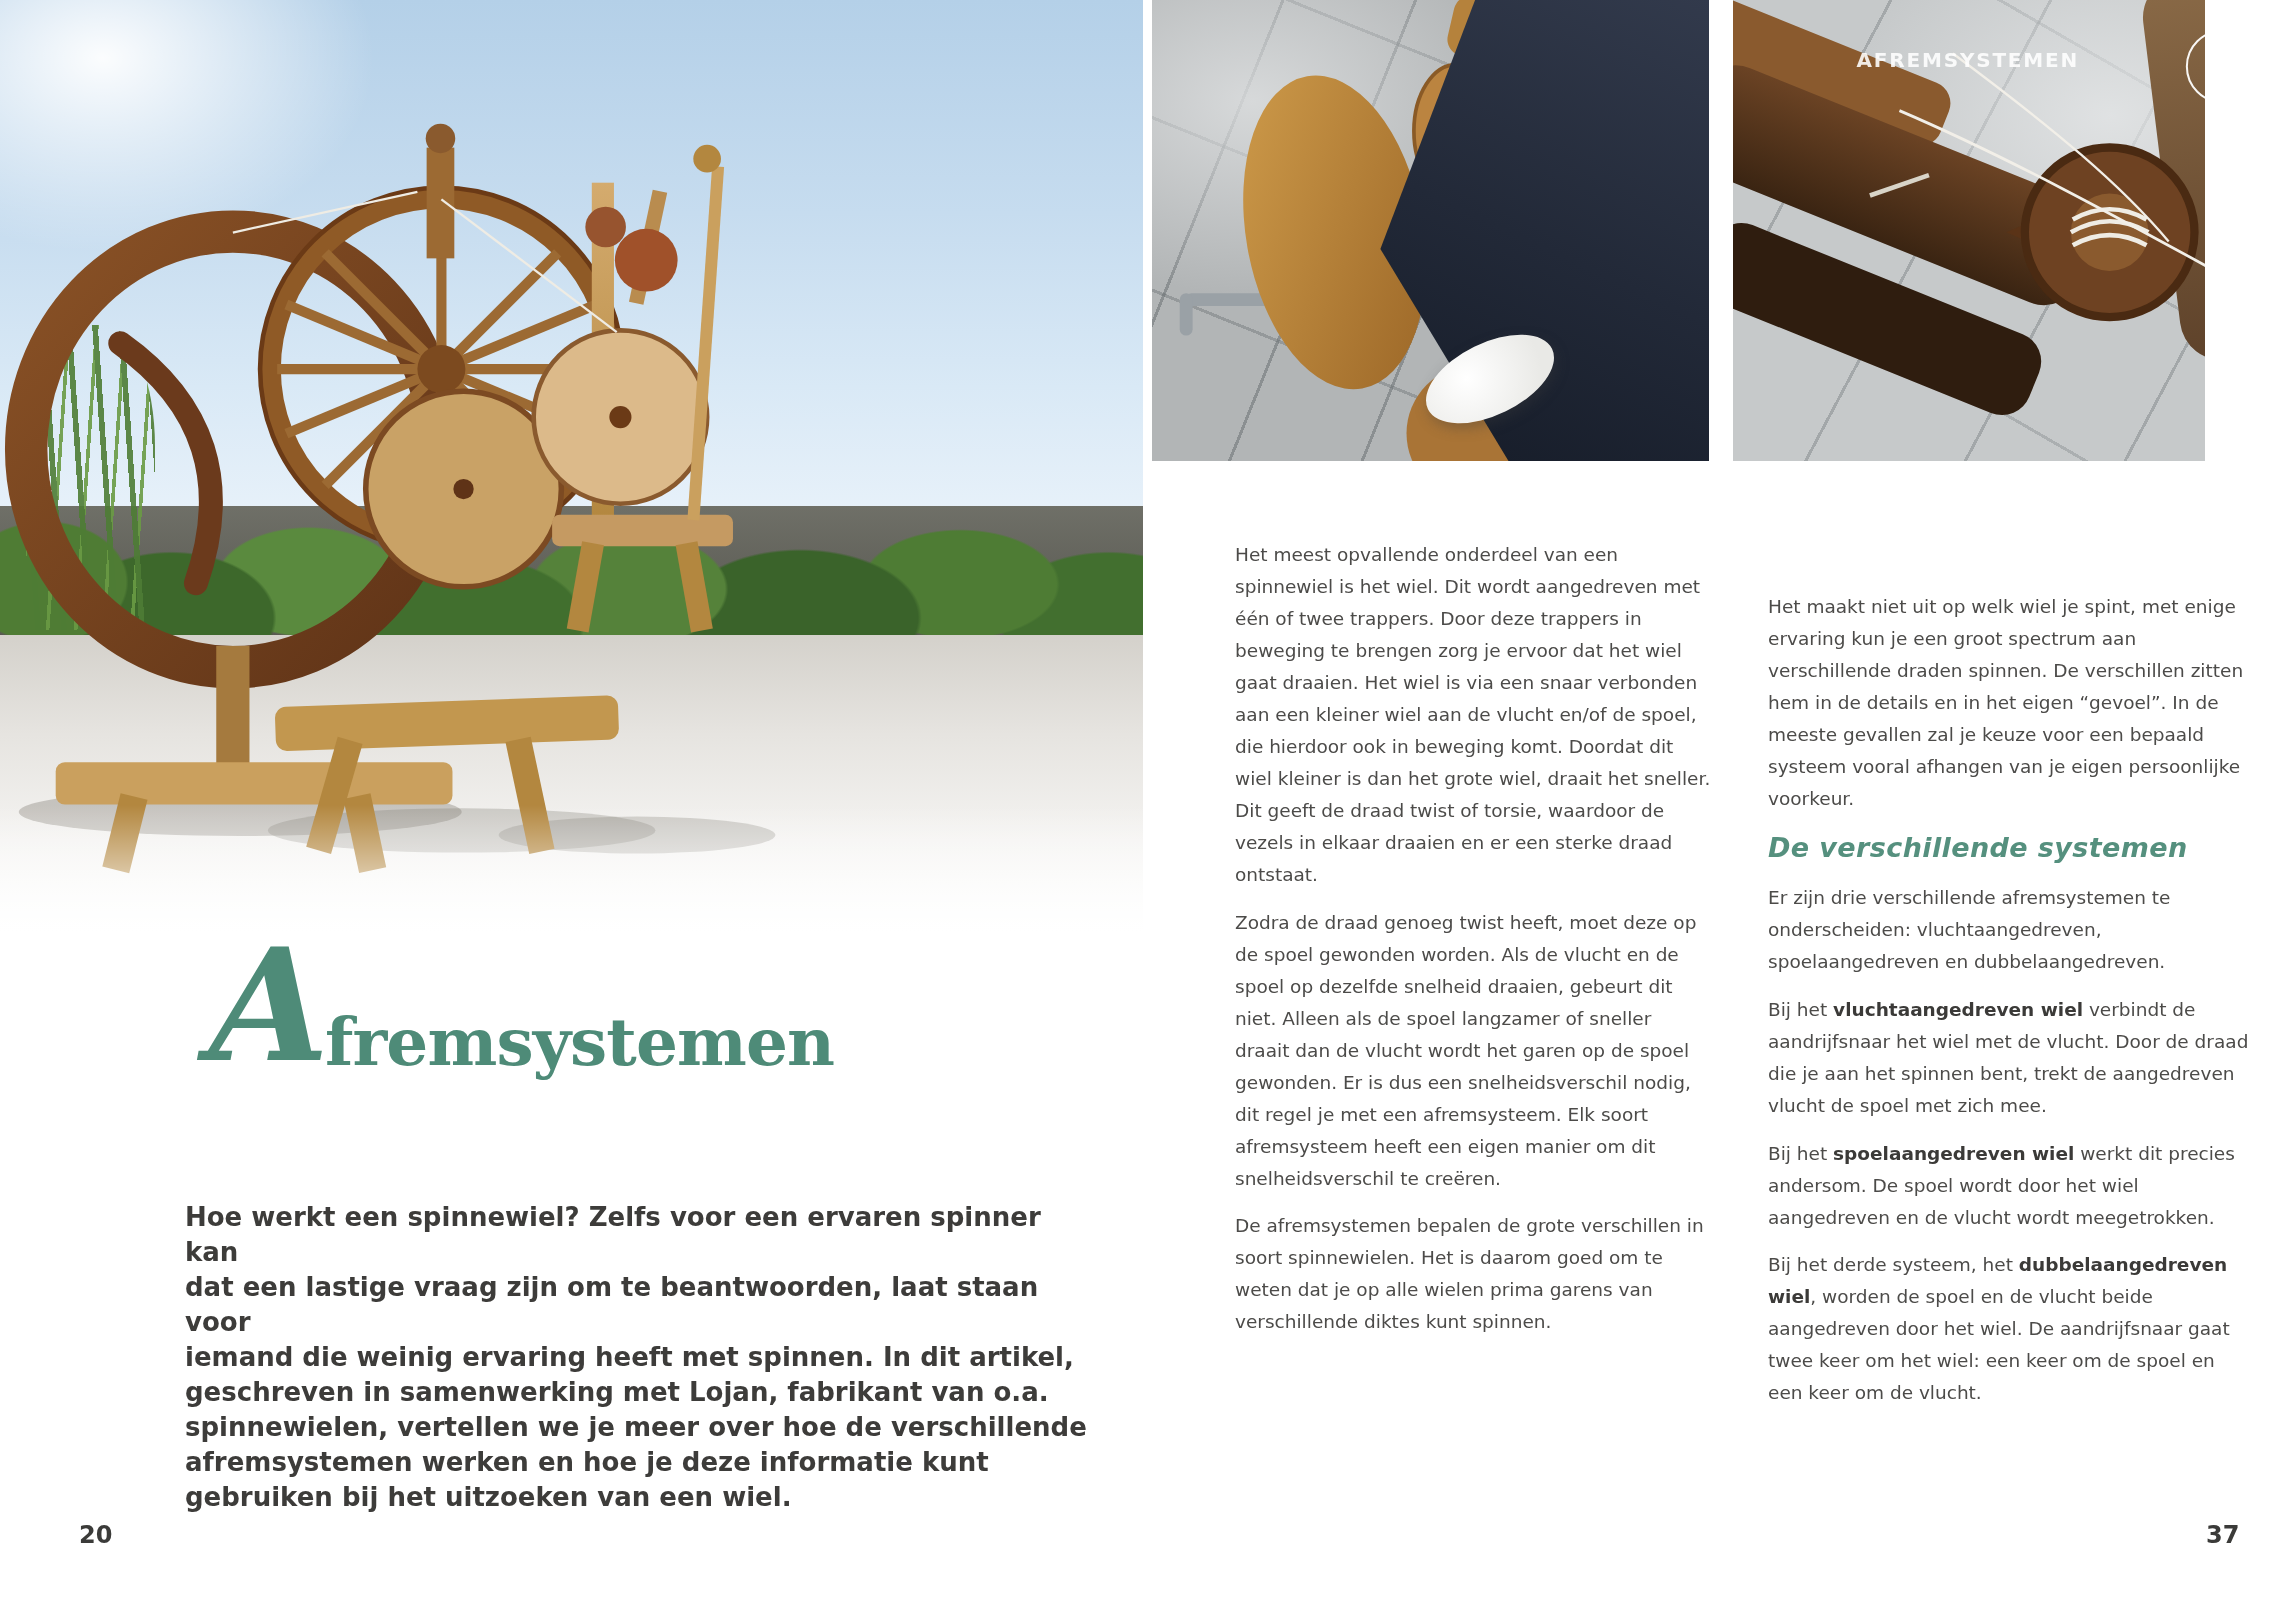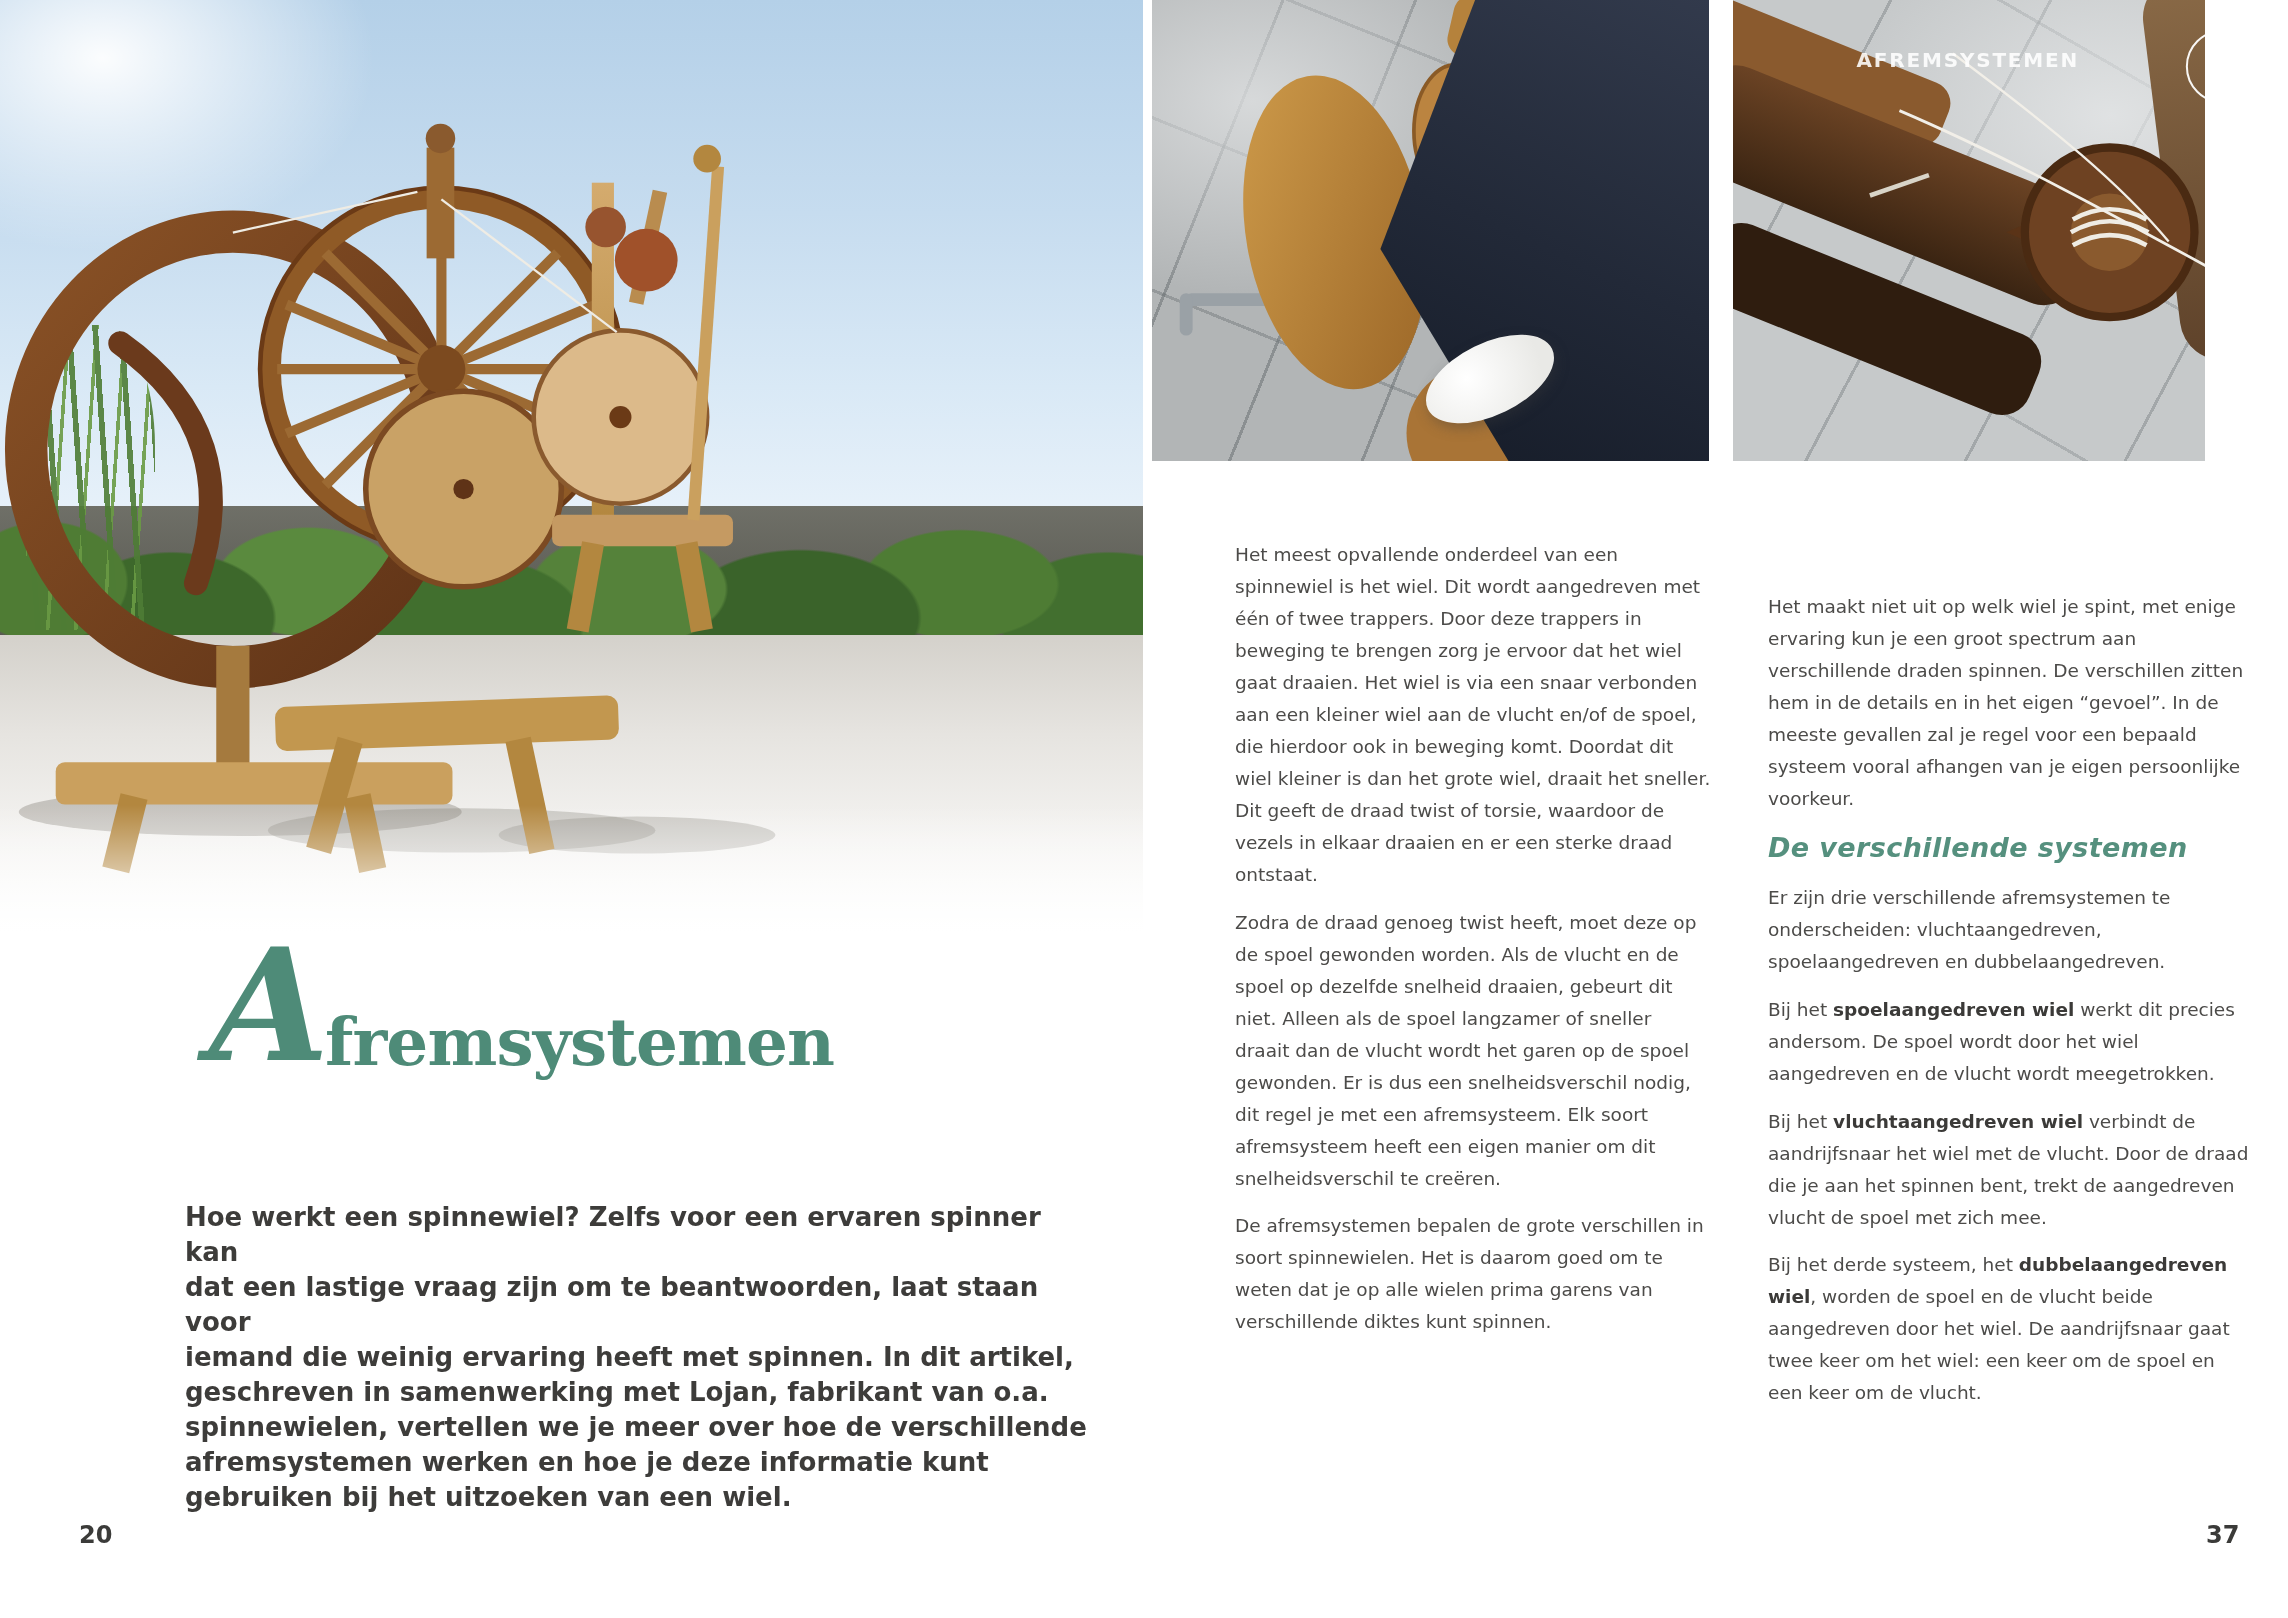--- a/index.html
+++ b/index.html
@@ -246,27 +246,27 @@
     <article class="article article-col1">
       <div>
           <p><span>Het meest opvallende onderdeel van een spinnewiel is het wiel. Dit wordt aangedreven met één of twee trappers. Door deze trappers in beweging te brengen zorg je ervoor dat het wiel gaat draaien. Het wiel is via een snaar verbonden aan een kleiner wiel aan de vlucht en/of de spoel, die hierdoor ook in beweging komt. Doordat dit wiel kleiner is dan het grote wiel, draait het sneller. Dit geeft de draad twist of torsie, waardoor de vezels in elkaar draaien en er een sterke draad ontstaat.</span></p>
           <p><span>Zodra de draad genoeg twist heeft, moet deze op de spoel gewonden worden. Als de vlucht en de spoel op dezelfde snelheid draaien, gebeurt dit niet. Alleen als de spoel langzamer of sneller draait dan de vlucht wordt het garen op de spoel gewonden. Er is dus een snelheidsverschil nodig, dit regel je met een afremsysteem. Elk soort afremsysteem heeft een eigen manier om dit snelheidsverschil te creëren.</span></p>
           <p><span>De afremsystemen bepalen de grote verschillen in soort spinnewielen. Het is daarom goed om te weten dat je op alle wielen prima garens van verschillende diktes kunt spinnen.</span></p>
         </div>
     </article>
 
     <article class="article article-col2">
       <div>
-          <p><span>Het maakt niet uit op welk wiel je spint, met enige ervaring kun je een groot spectrum aan verschillende draden spinnen. De verschillen zitten hem in de details en in het eigen “gevoel”. In de meeste gevallen zal je regel voor een bepaald systeem vooral afhangen van je eigen persoonlijke voorkeur.</span></p>
+          <p><span>Het maakt niet uit op welk wiel je spint, met enige ervaring kun je een groot spectrum aan verschillende draden spinnen. De verschillen zitten hem in de details en in het eigen “gevoel”. In de meeste gevallen zal je keuze voor een bepaald systeem vooral afhangen van je eigen persoonlijke voorkeur.</span></p>
         </div>
       <h2 class="col-heading mid-heading">De verschillende systemen</h2>
       <div>
           <p><span>Er zijn drie verschillende afremsystemen te onderscheiden: vluchtaangedreven, spoelaangedreven en dubbelaangedreven.</span></p>
+          <p><span>Bij het </span><strong>vluchtaangedreven wiel</strong><span> verbindt de aandrijfsnaar het wiel met de vlucht. Door de draad die je aan het spinnen bent, trekt de aangedreven vlucht de spoel met zich mee.</span></p>
           <p><span>Bij het </span><strong>spoelaangedreven wiel</strong><span> werkt dit precies andersom. De spoel wordt door het wiel aangedreven en de vlucht wordt meegetrokken.</span></p>
-          <p><span>Bij het </span><strong>vluchtaangedreven wiel</strong><span> verbindt de aandrijfsnaar het wiel met de vlucht. Door de draad die je aan het spinnen bent, trekt de aangedreven vlucht de spoel met zich mee.</span></p>
           <p><span>Bij het derde systeem, het </span><strong>dubbelaangedreven wiel</strong><span>, worden de spoel en de vlucht beide aangedreven door het wiel. De aandrijfsnaar gaat twee keer om het wiel: een keer om de spoel en een keer om de vlucht.</span></p>
         </div>
     </article>
 
     <div class="page-num page-num-right">37</div>
   </section>
 </div>
 
 
 </body></html>

